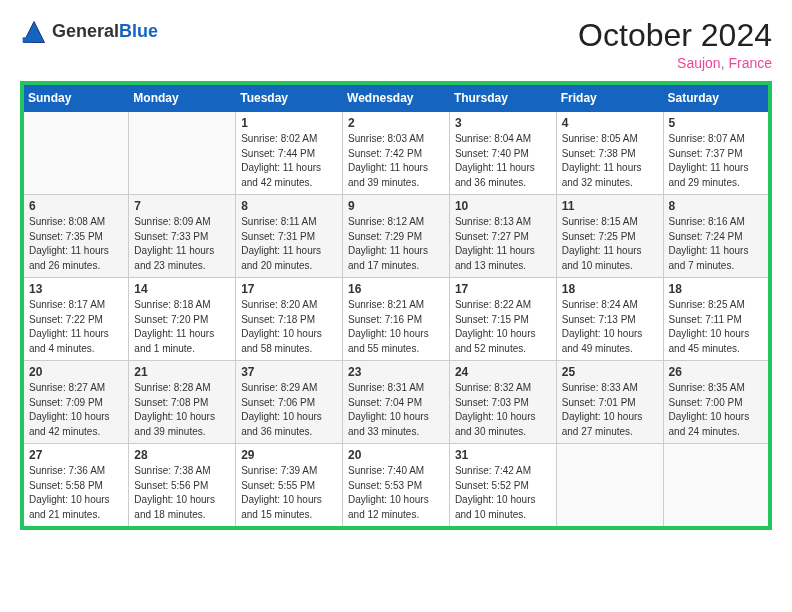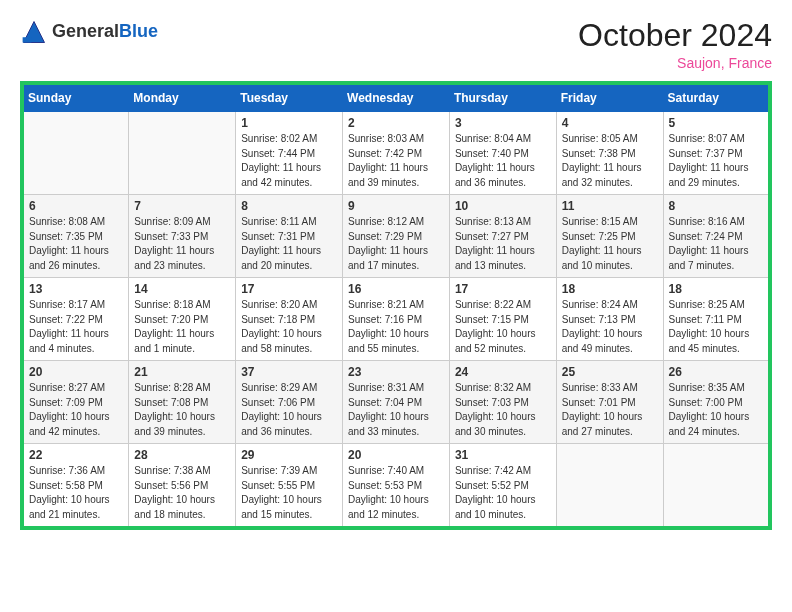--- a/index.html
+++ b/index.html
@@ -242,21 +242,21 @@
             <span class="day-num">25</span>
             <div class="day-info">Sunrise: 8:33 AM<br>Sunset: 7:01 PM<br>Daylight: 10 hours and 27 minutes.</div>
           </td>
           <td>
             <span class="day-num">26</span>
             <div class="day-info">Sunrise: 8:35 AM<br>Sunset: 7:00 PM<br>Daylight: 10 hours and 24 minutes.</div>
           </td>
         </tr>
         <tr>
           <td>
-            <span class="day-num">22</span>
+            <span class="day-num">27</span>
             <div class="day-info">Sunrise: 7:36 AM<br>Sunset: 5:58 PM<br>Daylight: 10 hours and 21 minutes.</div>
           </td>
           <td>
             <span class="day-num">28</span>
             <div class="day-info">Sunrise: 7:38 AM<br>Sunset: 5:56 PM<br>Daylight: 10 hours and 18 minutes.</div>
           </td>
           <td>
             <span class="day-num">29</span>
             <div class="day-info">Sunrise: 7:39 AM<br>Sunset: 5:55 PM<br>Daylight: 10 hours and 15 minutes.</div>
           </td>

